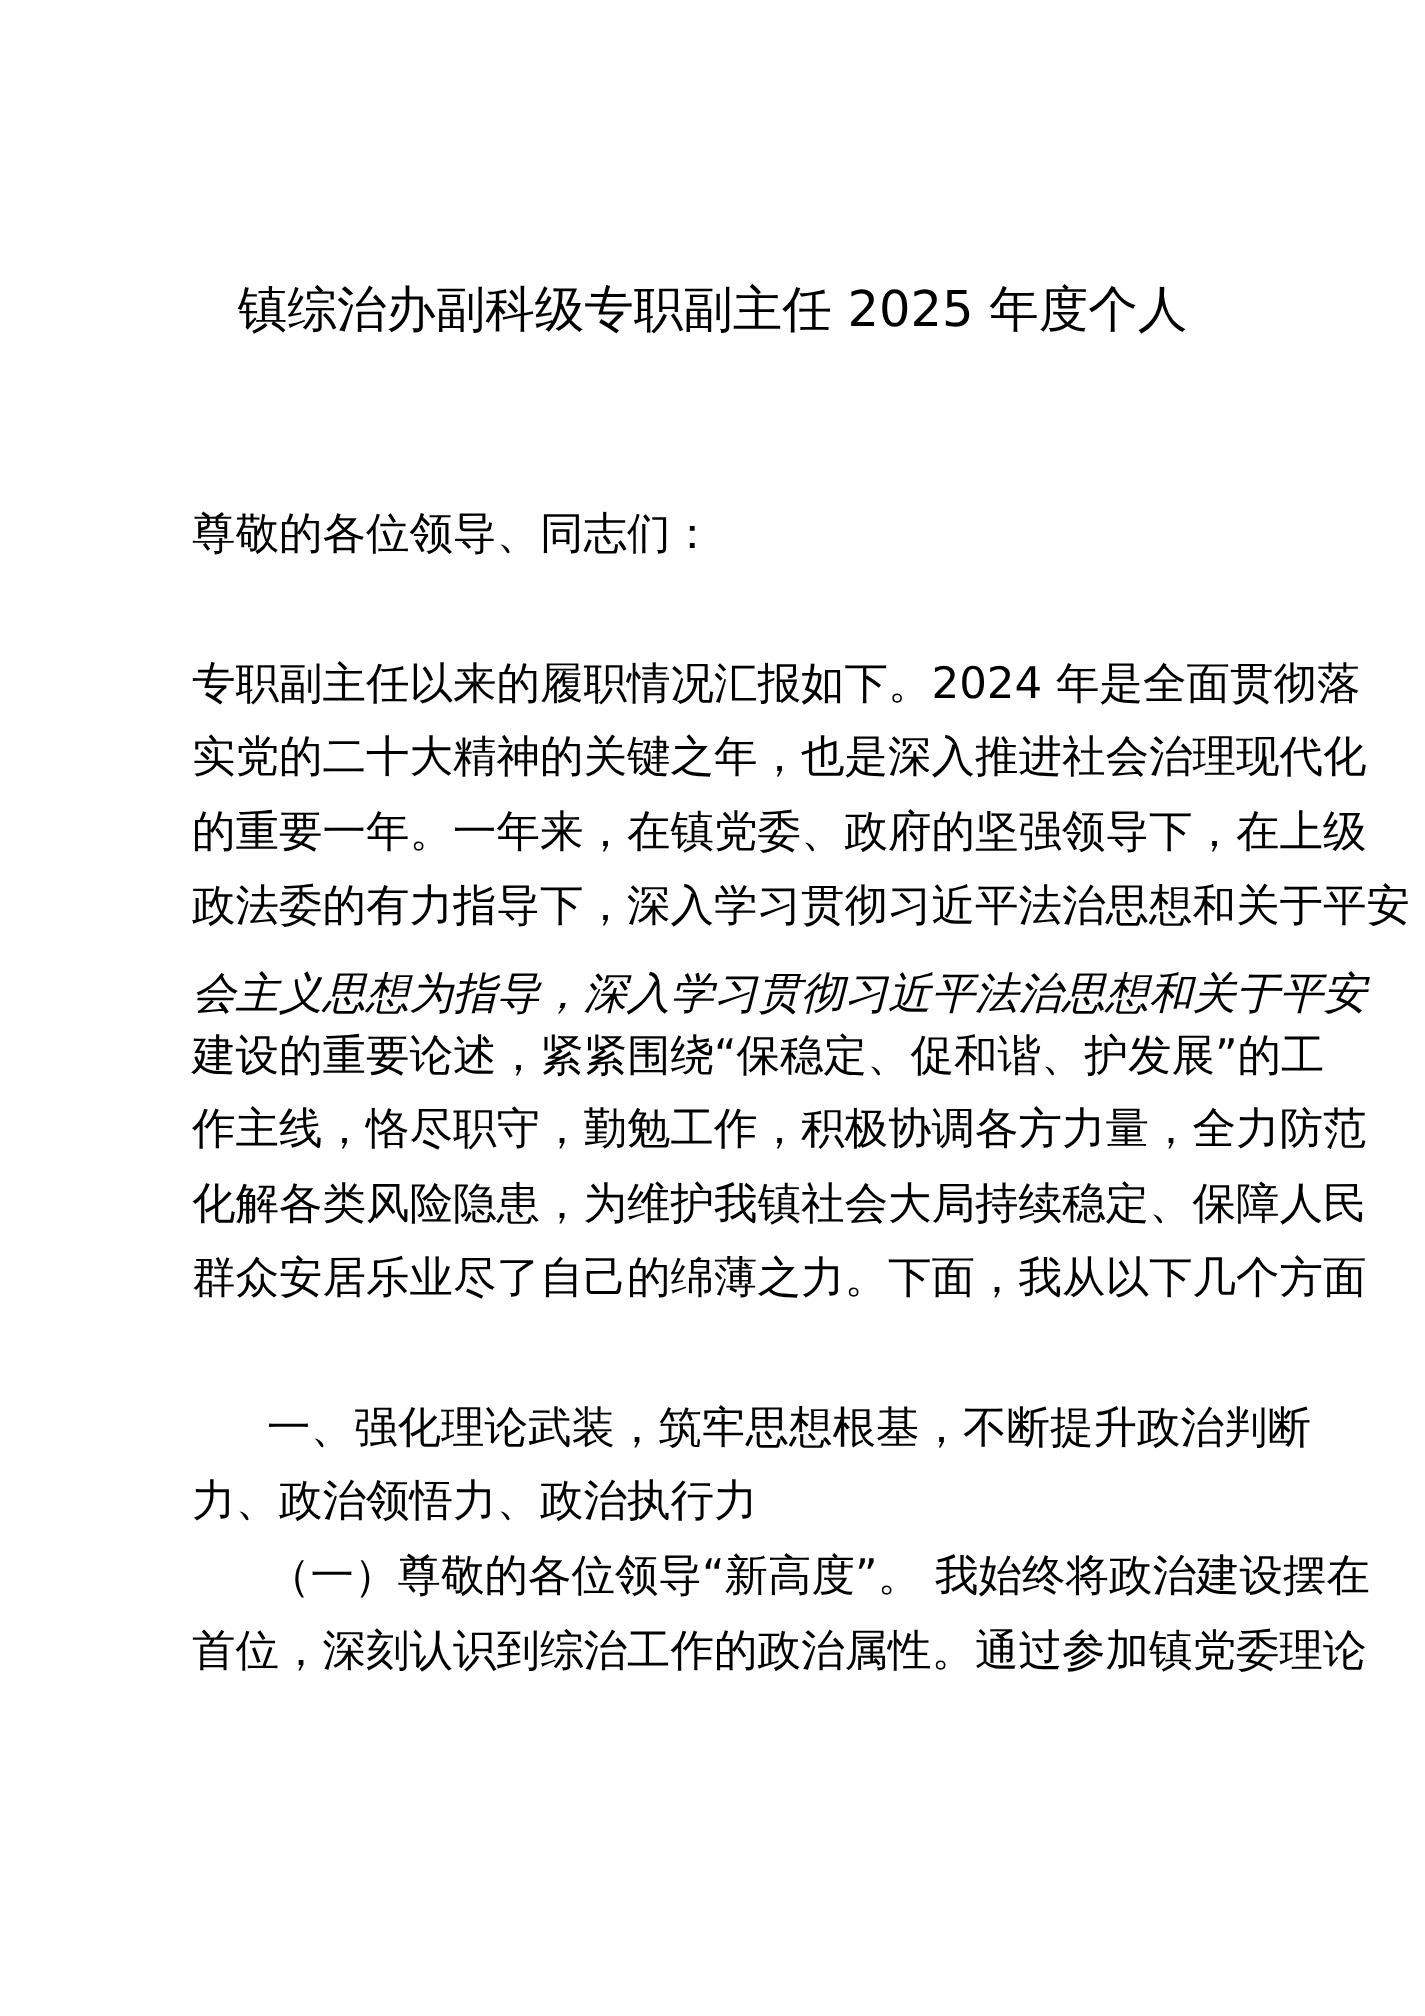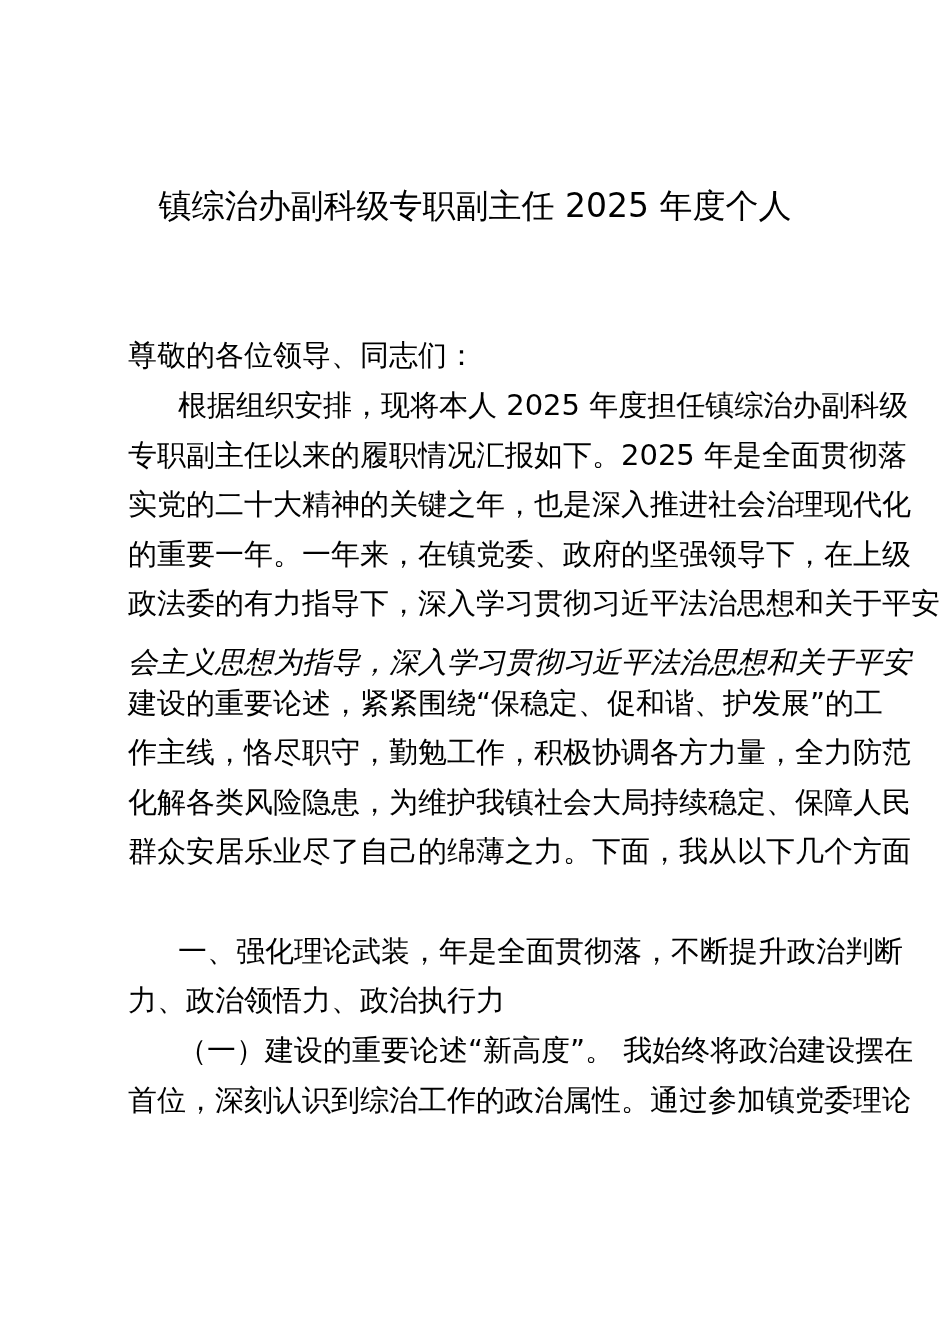--- a/index.html
+++ b/index.html
@@ -54,29 +54,28 @@
     }
   </style>
 </head>
 <body>
 
 <div class="page">
   <div class="title l1">镇综治办副科级专职副主任 2025 年度个人</div>
 
   <div class="line last" style="top:340px;">尊敬的各位领导、同志们：</div>
 
-  <div class="line indent" style="top:390px;">根据组织安排，现将本人 2025 年度担任镇综治办副科级</div>
-  <div class="line" style="top:440px;">专职副主任以来的履职情况汇报如下。2025 年是全面贯彻落</div>
+  <div class="line" style="top:440px;">专职副主任以来的履职情况汇报如下。2024 年是全面贯彻落</div>
   <div class="line" style="top:489px;">实党的二十大精神的关键之年，也是深入推进社会治理现代化</div>
   <div class="line" style="top:539px;">的重要一年。一年来，在镇党委、政府的坚强领导下，在上级</div>
   <div class="line" style="top:588px;">政法委的有力指导下，深入学习贯彻习近平法治思想和关于平安</div>
   <div class="line" style="top:647px;font-style:italic;">会主义思想为指导，深入学习贯彻习近平法治思想和关于平安</div>
   <div class="line" style="top:688px;">建设的重要论述，紧紧围绕“保稳定、促和谐、护发展”的工</div>
   <div class="line" style="top:737px;">作主线，恪尽职守，勤勉工作，积极协调各方力量，全力防范</div>
   <div class="line" style="top:836px;">群众安居乐业尽了自己的绵薄之力。下面，我从以下几个方面</div>
   <div class="line" style="top:787px;">化解各类风险隐患，为维护我镇社会大局持续稳定、保障人民</div>
 
-  <div class="line indent" style="top:936px;">一、强化理论武装，年是全面贯彻落，不断提升政治判断</div>
+  <div class="line indent" style="top:936px;">一、强化理论武装，筑牢思想根基，不断提升政治判断</div>
   <div class="line last" style="top:985px;">力、政治领悟力、政治执行力</div>
 
-  <div class="line indent" style="top:1035px;">（一）建设的重要论述“新高度”。 我始终将政治建设摆在</div>
+  <div class="line indent" style="top:1035px;">（一）尊敬的各位领导“新高度”。 我始终将政治建设摆在</div>
   <div class="line" style="top:1085px;">首位，深刻认识到综治工作的政治属性。通过参加镇党委理论</div>
 </div>
 
 </body></html>

